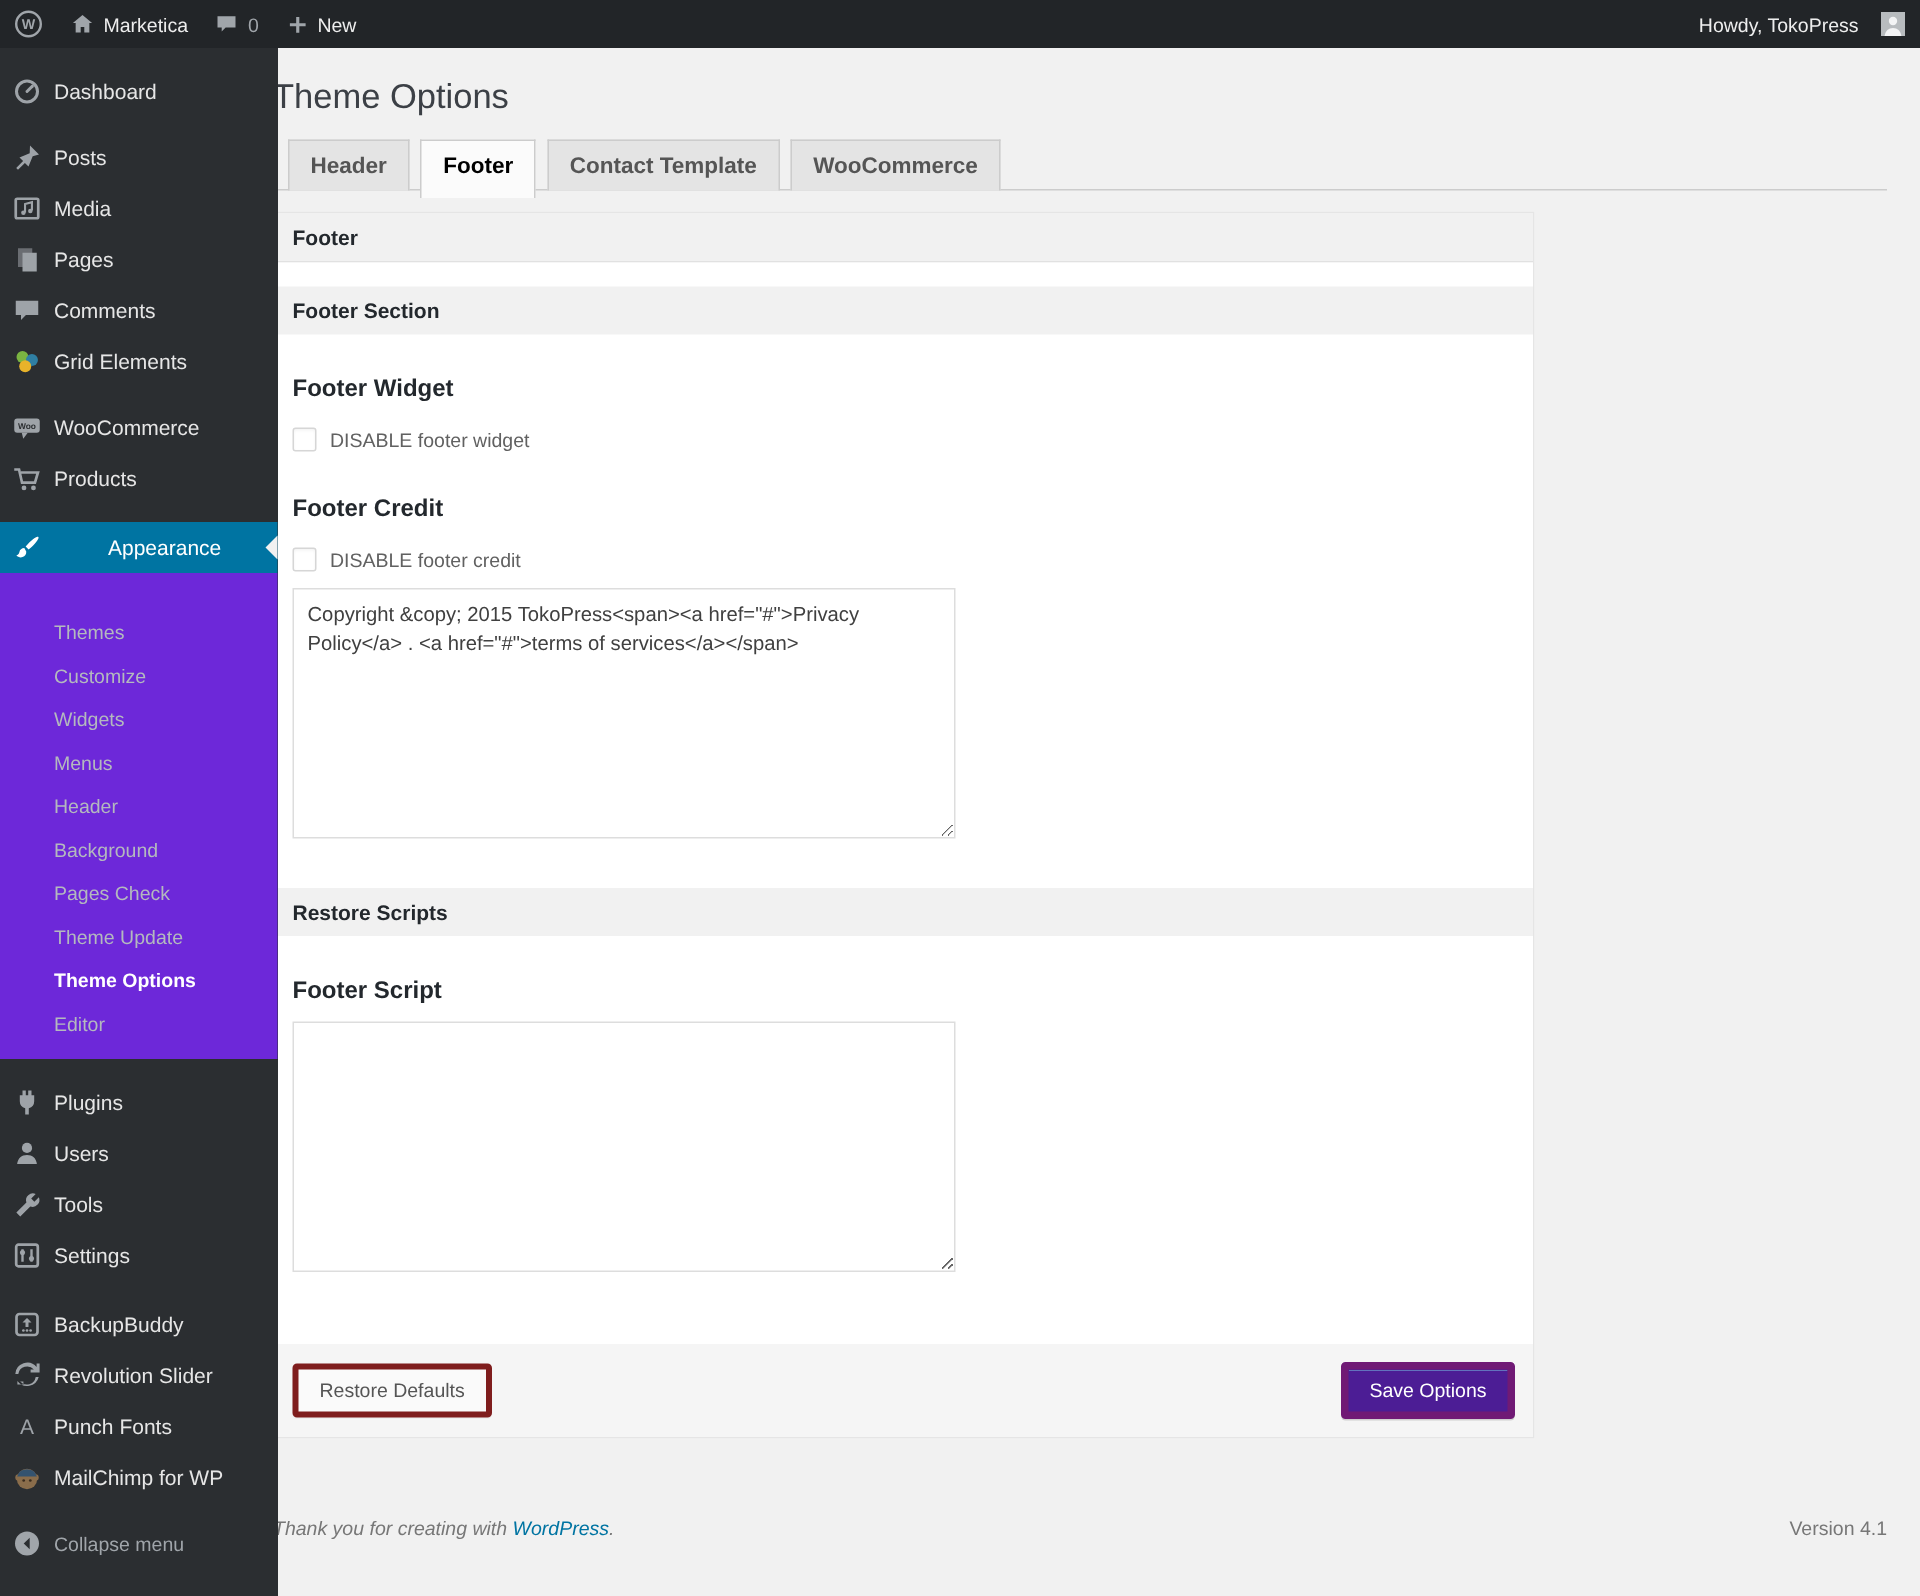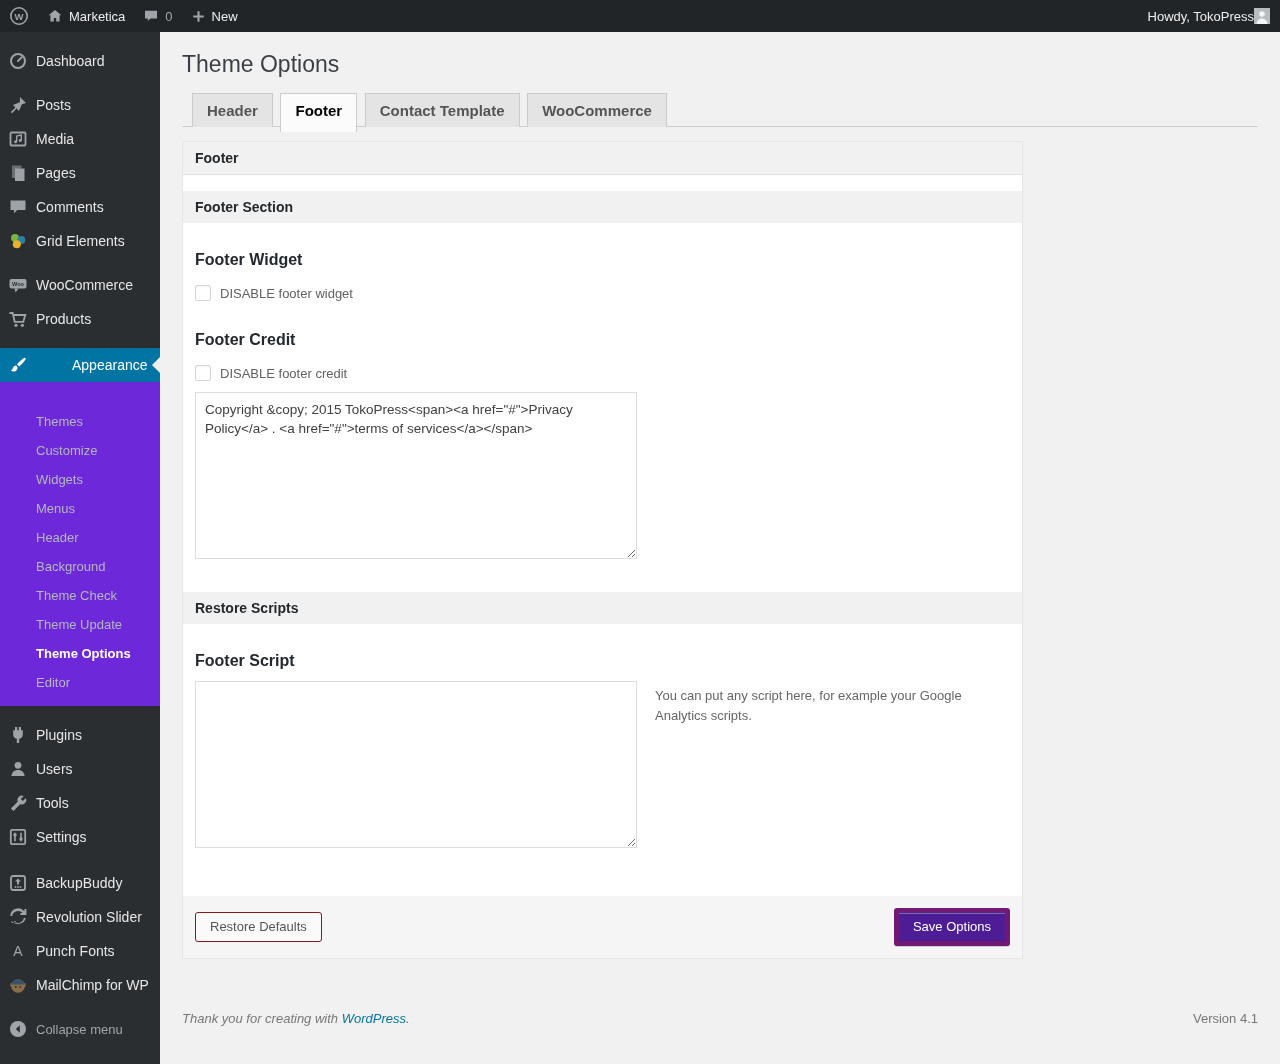--- a/index.html
+++ b/index.html
@@ -14,26 +14,26 @@
 
   
   .admin-bar {
     position:fixed; top:0; left:0; width:1280px; height:32px;
     background:#222528; color:#eee; display:flex; align-items:center;
     z-index:50; font-size:13px;
   }
   .ab-item { display:flex; align-items:center; gap:6px; height:32px; padding:0 9px; color:#eee; cursor:pointer; }
   .ab-item .ab-ico { color:#a0a5aa; }
   .ab-count { color:#a0a5aa; }
-  .ab-right { margin-left:auto; display:flex; align-items:center; gap:0; padding-right:10px; }
+  .ab-right { margin-left:auto; display:flex; align-items:center; gap:15px; padding-right:10px; }
   .ab-avatar { width:16px; height:16px; overflow:hidden; }
 
   
   .sidebar {
-    position:fixed; top:32px; left:0; width:160px; height:1032px;
+    position:fixed; top:32px; left:0; width:185px; height:1032px;
     background:#2b2e31; color:#e6e6e6; padding-top:12px;
   }
   .menu-item { display:flex; align-items:center; height:34px; font-size:14px; color:#e6e6e6; cursor:pointer; position:relative; }
   .menu-item .mi { width:20px; height:20px; margin:0 8px 0 8px; color:#9ea3a8; flex:none; }
   .menu-sep { height:10px; }
   .menu-sep-lg { height:12px; }
   .menu-item.current { background:#0074a2; color:#fff;gap:36px; }
   .menu-item.current .mi { color:#fff; }
   .menu-item.current::after {
     content:""; position:absolute; right:0; top:50%; margin-top:-8px;
@@ -87,21 +87,21 @@
     resize:both;
   }
   .script-row { display:flex; align-items:flex-start; }
   .field-help { width:310px; margin-left:18px; margin-top:16px; color:#666; font-size:13px; line-height:1.55; }
 
   .panel-footer {
     background:#f5f5f5; padding:12px; display:flex; justify-content:space-between; align-items:center;
   }
   .btn { font-family:"Liberation Sans", sans-serif; font-size:13px; border-radius:3px; cursor:pointer; padding:6px 14px; line-height:1.2; }
   .btn-secondary {
-    background:#fafafa; border:1px solid #7f1d1d; color:#555;
+    background:#fafafa; border:4px solid #7f1d1d; color:#555;
     box-shadow:0 1px 0 #eee;
   }
   .btn-primary {
     background:#4c1d95; border:5px solid #701a75; color:#fff;
     box-shadow:inset 0 1px 0 rgba(120,200,230,.5), 0 1px 0 rgba(0,0,0,.15);
   }
 
   
   .page-footer { display:flex; justify-content:space-between; margin-top:52px; color:#777; font-size:13px;gap:16px; }
   .thanks { font-style:italic; }
@@ -245,21 +245,21 @@
       </span>
     <span>Appearance</span>
   </div>
   <div class="submenu">
     <a class="sub-item">Themes</a>
     <a class="sub-item">Customize</a>
     <a class="sub-item">Widgets</a>
     <a class="sub-item">Menus</a>
     <a class="sub-item">Header</a>
     <a class="sub-item">Background</a>
-    <a class="sub-item">Theme Check</a>
+    <a class="sub-item">Pages Check</a>
     <a class="sub-item">Theme Update</a>
     <a class="sub-item current">Theme Options</a>
     <a class="sub-item">Editor</a>
   </div>
   <div class="menu-sep-lg"></div>
   <div class="menu-item">
     <span class="mi">
         <svg width="20" height="20" viewBox="0 0 20 20">
           <path d="M7 2v3.2H5.2v4a4.8 4.8 0 003.6 4.6V18h2.4v-4.2a4.8 4.8 0 003.6-4.6v-4H13V2h-2.2v3.2H9.2V2z" fill="currentColor"></path>
         </svg>
@@ -378,21 +378,20 @@
       </label>
 
       <textarea class="opt-textarea" spellcheck="false" style="">Copyright &amp;copy; 2015 TokoPress&lt;span&gt;&lt;a href="#"&gt;Privacy Policy&lt;/a&gt; . &lt;a href="#"&gt;terms of services&lt;/a&gt;&lt;/span&gt;</textarea>
     </div>
 
     <div class="section-title">Restore Scripts</div>
     <div class="section-body" style="padding-bottom:48px;">
       <div class="field-label">Footer Script</div>
       <div class="script-row">
         <textarea class="opt-textarea" spellcheck="false" style=""></textarea>
-        <div class="field-help">You can put any script here, for example your Google Analytics scripts.</div>
       </div>
     </div>
 
     <div class="panel-footer">
       <button class="btn btn-secondary">Restore Defaults</button>
       <button class="btn btn-primary">Save Options</button>
     </div>
   </div>
 
   <div class="page-footer">

